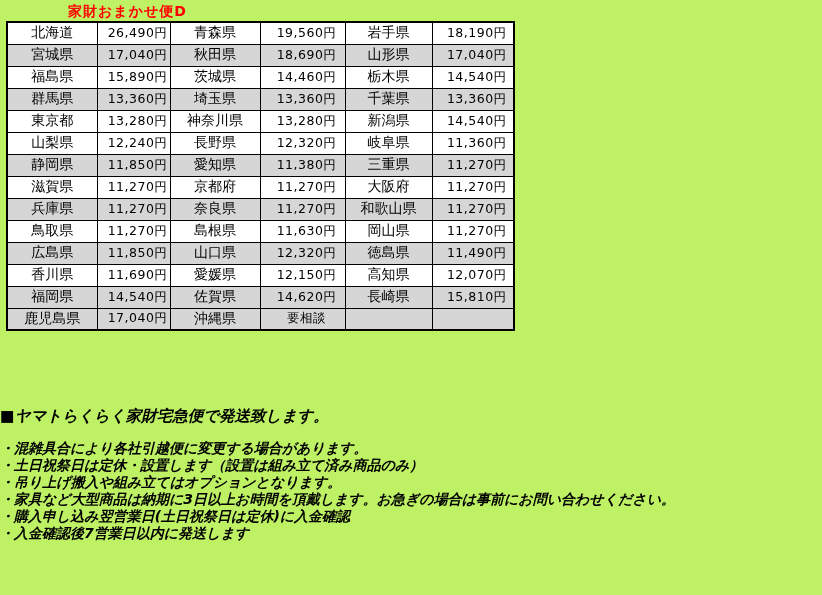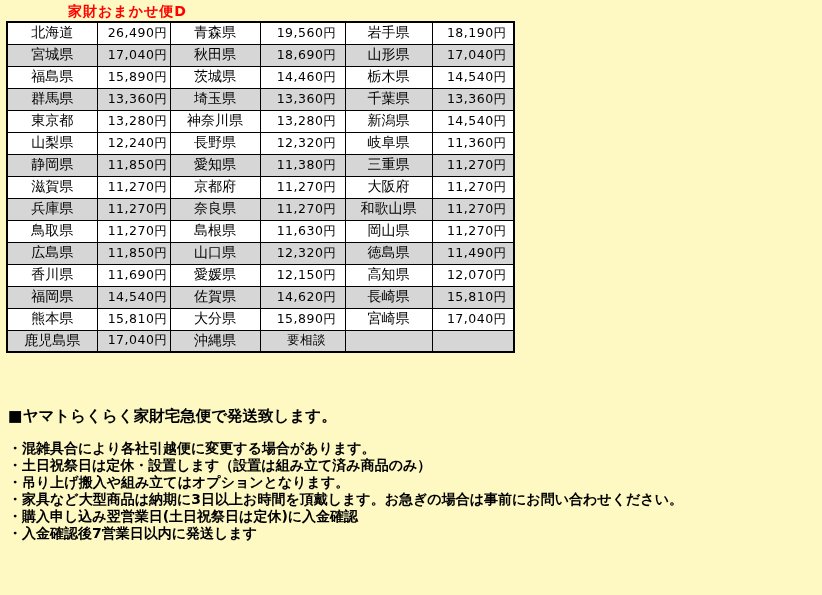--- a/index.html
+++ b/index.html
@@ -6,21 +6,21 @@
   html, body { background: #ffffff; }
   body {
     font-family: "DejaVu Sans", "Liberation Sans", sans-serif;
     width: 822px; height: 595px;
     position: relative;
     overflow: hidden;
   }
   .page {
     position: absolute; left: 0; top: 0;
     width: 822px; height: 595px;
-    background: #fef9c3;
+    background: #bef264;
   }
   .plan-title {
     position: absolute;
     left: 68px; top: 3px;
     font-size: 14px;
     font-weight: bold;
     color: var(--title-color, #ff0000);
     letter-spacing: 1px;
     white-space: nowrap;
   }
@@ -38,23 +38,24 @@
     vertical-align: middle;
     white-space: nowrap;
     overflow: hidden;
     background: var(--plain-color, #ffffff);
   }
   table.fee-table tr.shaded td { background: var(--shaded-color, #d6d6d6); }
   td.pref  { font-size: 14px; font-weight: normal; color: #000; }
   td.price { font-size: 12.5px; font-weight: 500; color: #000; letter-spacing: 0.5px; padding-left: 8px; }
   .notes {
     position: absolute;
-    left: 8px; top: 406px;
+    left: 0; top: 406px;
     width: 810px;
     color: #000;
+    font-style: italic;
   }
   .notes-heading {
     font-size: 15.5px;
     font-weight: bold;
     white-space: nowrap;
     margin-bottom: 13px;
   }
   .notes-list div {
     font-size: 14px;
     font-weight: bold;
@@ -181,28 +182,20 @@
           <td class="pref">高知県</td>
           <td class="price">12,070円</td>
         </tr>
         <tr class="shaded">
           <td class="pref">福岡県</td>
           <td class="price">14,540円</td>
           <td class="pref">佐賀県</td>
           <td class="price">14,620円</td>
           <td class="pref">長崎県</td>
           <td class="price">15,810円</td>
-        </tr>
-        <tr>
-          <td class="pref">熊本県</td>
-          <td class="price">15,810円</td>
-          <td class="pref">大分県</td>
-          <td class="price">15,890円</td>
-          <td class="pref">宮崎県</td>
-          <td class="price">17,040円</td>
         </tr>
         <tr class="shaded">
           <td class="pref">鹿児島県</td>
           <td class="price">17,040円</td>
           <td class="pref">沖縄県</td>
           <td class="price">要相談</td>
           <td class="pref"></td>
           <td class="price"></td>
         </tr>
       </tbody>

